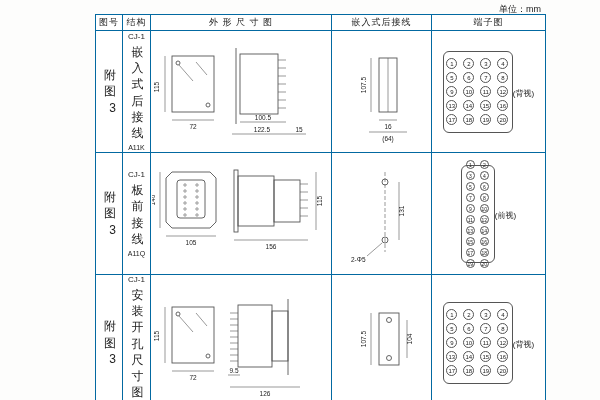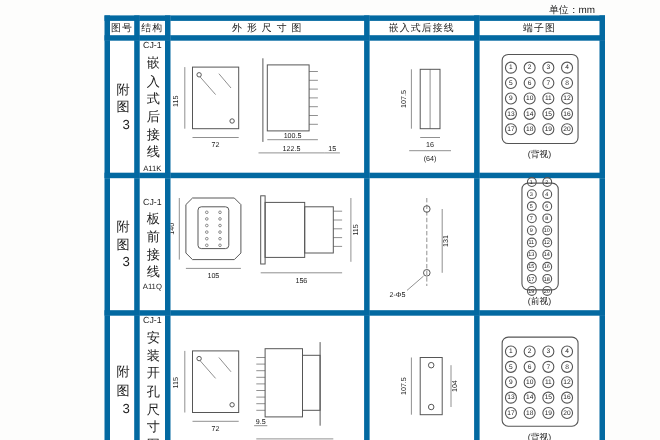--- a/index.html
+++ b/index.html
@@ -1,34 +1,34 @@
 <!DOCTYPE html>
 <html><head>
 <meta charset="utf-8">
 <style>
   *{box-sizing:border-box;margin:0;padding:0}
   html,body{width:600px;height:400px}
   body{background:#f6f5f2;font-family:"Liberation Sans","DejaVu Sans",sans-serif;color:#2a2a2a}
   .page{position:relative;width:600px;height:400px;background:#fdfdfc;overflow:hidden}
   .unit{position:absolute;top:3px;right:56px;font-size:9px;color:#222;border-bottom:7px solid #d946ef;padding:0 3px 2px}
   table.spec{position:absolute;left:95px;top:14px;width:450px;border-collapse:collapse;table-layout:fixed;background:#fff}
-  .spec th,.spec td{border:5px solid #0369a1;padding:0;vertical-align:middle;text-align:center}
+  .spec th,.spec td{border:1px solid #0369a1;padding:0;vertical-align:middle;text-align:center}
   .spec th{font-size:9px;font-weight:normal;height:16px;color:#222;letter-spacing:1px}
   tr.r td{height:122px}
   tr.r3 td{height:114px}
   .vchars{width:14px;word-break:break-all;line-height:1.35;font-size:12px;margin:0 auto;text-align:right;color:#222}
   .structure-wrap{display:flex;flex-direction:column;align-items:center;justify-content:center;gap:3px;height:100%}
   .model{font-size:8px;color:#222}
   .code{font-size:7px;color:#222}
   .drawing{display:block;margin:0 auto}
   .drawing line,.drawing rect,.drawing circle,.drawing polygon,.drawing path{stroke:#555;fill:none;stroke-width:.9}
   .drawing .thin{stroke-width:.6}
   .drawing .cl{stroke-dasharray:4 2;stroke-width:.6}
   .drawing text{fill:#222;stroke:none;font-size:6.5px;font-family:inherit}
-  .terminal-wrap{display:flex;flex-direction:column;align-items:center;justify-content:center;height:100%}
+  .terminal-wrap{display:flex;flex-direction:row;align-items:center;justify-content:center;height:100%}
   .term-box{border:1px solid #555;border-radius:6px;display:grid;justify-content:center;align-content:center;background:#fff}
   .grid4{grid-template-columns:repeat(4,12px);gap:3px 5px;width:70px;height:82px}
   .grid2{grid-template-columns:repeat(2,10px);gap:2px 4px;width:34px;height:98px}
   .term{width:11px;height:11px;border:1px solid #555;border-radius:50%;font-size:6px;line-height:10px;text-align:center;color:#222}
   .grid2 .term{width:9px;height:9px;font-size:5px;line-height:8px}
   .caption{font-size:8px;margin-top:4px;color:#222}
 </style>
 </head>
 <body>
 

